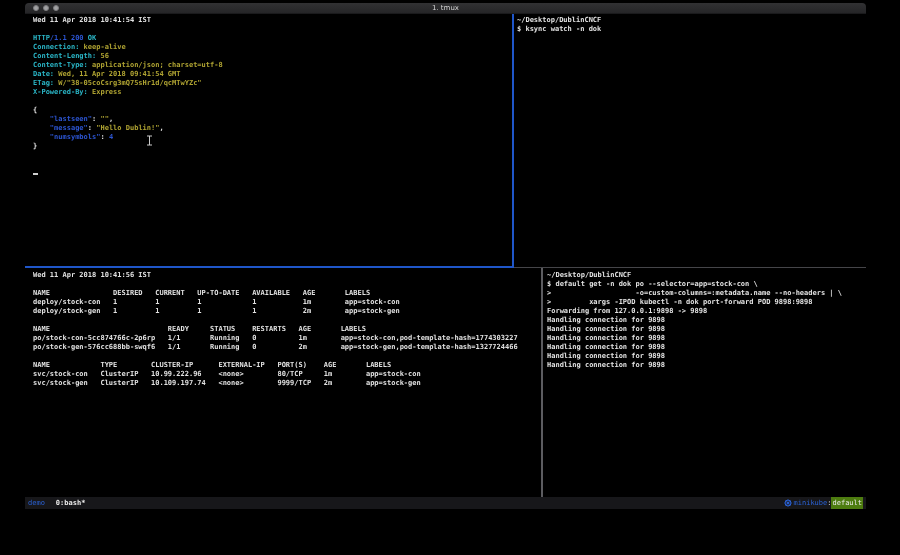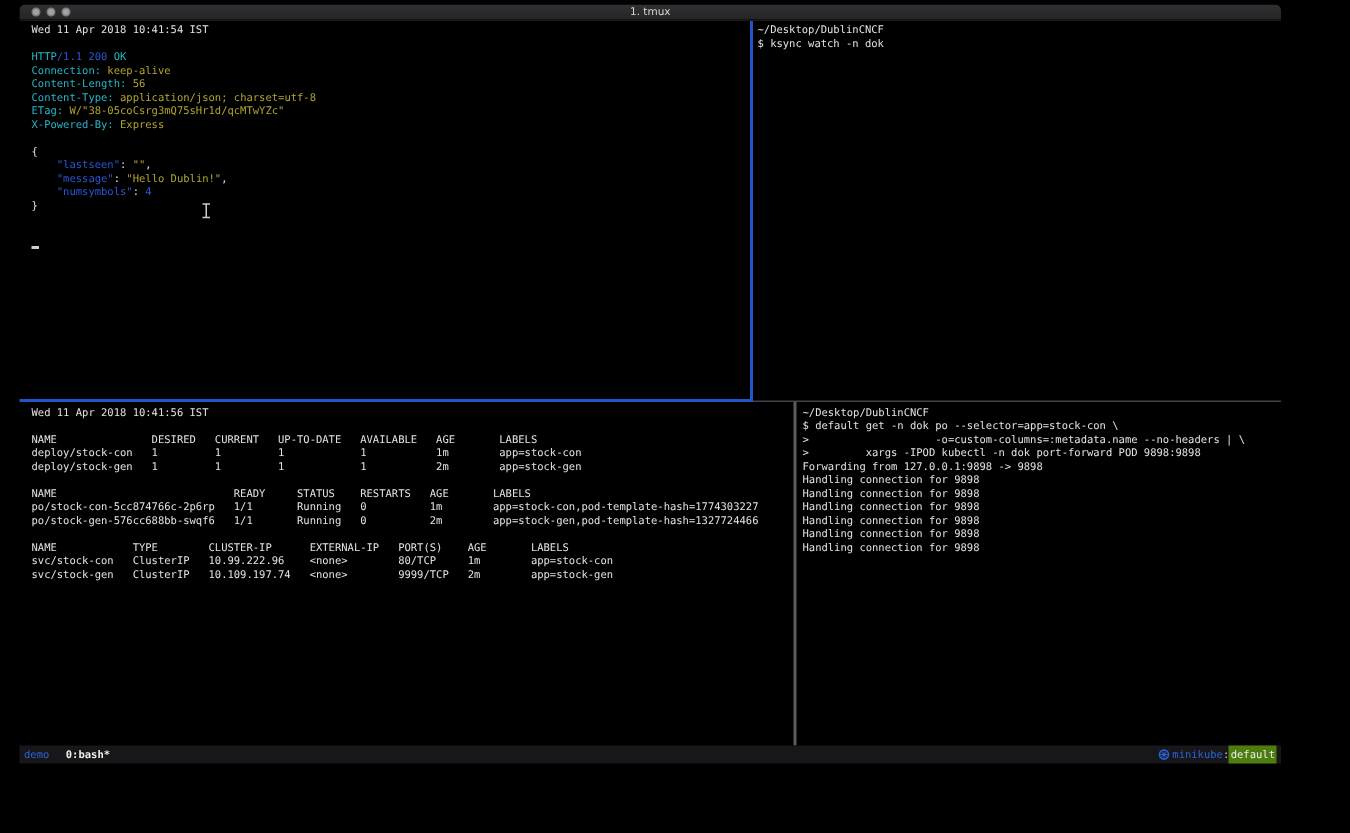--- a/index.html
+++ b/index.html
@@ -1,36 +1,36 @@
 <!DOCTYPE html>
 <html><head>
 <meta charset="utf-8">
 <style>
   html,body{margin:0;padding:0;background:#000;}
   #screen{position:relative;width:900px;height:555px;background:#000;overflow:hidden;
           font-family:"DejaVu Sans Mono", monospace;}
-  .window{position:absolute;left:13px;top:3px;width:841px;height:506px;}
+  .window{position:absolute;left:25px;top:3px;width:841px;height:506px;}
   .titlebar{position:absolute;left:0;top:0;width:841px;height:11px;
             background:linear-gradient(#313133,#252527);border-radius:4px 4px 0 0;
             border-bottom:1px solid #1a1a1c;box-sizing:border-box;}
   .lights{position:absolute;left:8px;top:2px;display:flex;gap:4px;}
   .light{width:6px;height:6px;border-radius:50%;background:#a2a2a4;border:0.5px solid #7c7c7e;box-sizing:border-box;}
   .titletext{position:absolute;left:0;right:0;top:0;height:11px;line-height:11px;text-align:center;
              font-family:"DejaVu Sans", sans-serif;font-size:7px;color:#d6d6d6;}
   .term{position:absolute;left:0;top:11px;width:841px;height:483px;background:#000;}
   .pane{position:absolute;overflow:hidden;box-sizing:border-box;}
   .pane-tl{left:0;top:0;width:487px;height:252px;padding:2px 0 0 8px;}
   .pane-tr{left:490px;top:0;width:351px;height:252px;padding:2px 0 0 2px;}
   .pane-bl{left:0;top:254px;width:515px;height:229px;padding:3px 0 0 8px;}
   .pane-br{left:518px;top:254px;width:323px;height:229px;padding:3px 0 0 4px;}
   .div-v-active{position:absolute;left:487px;top:0;width:2px;height:253px;background:#1f56c9;}
   .div-h-active{position:absolute;left:0;top:252px;width:489px;height:1.5px;background:#1f56c9;}
   .div-h-inactive{position:absolute;left:489px;top:253px;width:352px;height:1px;background:#454549;}
   .div-v-inactive{position:absolute;left:516px;top:254px;width:1.5px;height:229px;background:#5c5c60;}
-  .tline{height:9px;line-height:9px;font-size:7px;white-space:pre;color:#e2e2e2;}
+  .tline{height:9px;line-height:9px;font-size:7px;white-space:pre;color:#e2e2e2;font-weight:bold;}
   .c-fg{color:#e2e2e2;}
   .c-cyan{color:#2ab5c6;}
   .c-blue{color:#2c55d2;}
   .c-yellow{color:#b0a432;}
   .c-cursor{display:inline-block;width:4.5px;height:2.5px;background:#cfcfcf;}
   .statusbar{position:absolute;left:0;top:494px;width:841px;height:12px;background:#17171a;
              font-size:7px;line-height:12px;display:flex;justify-content:space-between;
              padding:0 3px;box-sizing:border-box;}
   .sb-left,.sb-right{display:flex;align-items:center;white-space:pre;}
   .sb-session{color:#2a62d6;}
@@ -57,20 +57,21 @@
     </div>
 
     <div class="term">
       <div class="pane pane-tl">
           <div class="tline"><span class="c-fg">Wed 11 Apr 2018 10:41:54 IST</span></div>
           <div class="tline"></div>
           <div class="tline"><span class="c-cyan">HTTP</span><span class="c-blue">/1.1 200 </span><span class="c-cyan">OK</span></div>
           <div class="tline"><span class="c-cyan">Connection:</span><span class="c-yellow"> keep-alive</span></div>
           <div class="tline"><span class="c-cyan">Content-Length:</span><span class="c-yellow"> 56</span></div>
           <div class="tline"><span class="c-cyan">Content-Type:</span><span class="c-yellow"> application/json; charset=utf-8</span></div>
+          <div class="tline"><span class="c-cyan">Date:</span><span class="c-yellow"> Wed, 11 Apr 2018 09:41:54 GMT</span></div>
           <div class="tline"><span class="c-cyan">ETag:</span><span class="c-yellow"> W/"38-05coCsrg3mQ75sHr1d/qcMTwYZc"</span></div>
           <div class="tline"><span class="c-cyan">X-Powered-By:</span><span class="c-yellow"> Express</span></div>
           <div class="tline"></div>
           <div class="tline"><span class="c-fg">{</span></div>
           <div class="tline"><span class="c-fg">    </span><span class="c-blue">"lastseen"</span><span class="c-fg">: </span><span class="c-yellow">""</span><span class="c-fg">,</span></div>
           <div class="tline"><span class="c-fg">    </span><span class="c-blue">"message"</span><span class="c-fg">: </span><span class="c-yellow">"Hello Dublin!"</span><span class="c-fg">,</span></div>
           <div class="tline"><span class="c-fg">    </span><span class="c-blue">"numsymbols"</span><span class="c-fg">: </span><span class="c-blue">4</span></div>
           <div class="tline"><span class="c-fg">}</span></div>
           <div class="tline"></div>
           <div class="tline"></div>

